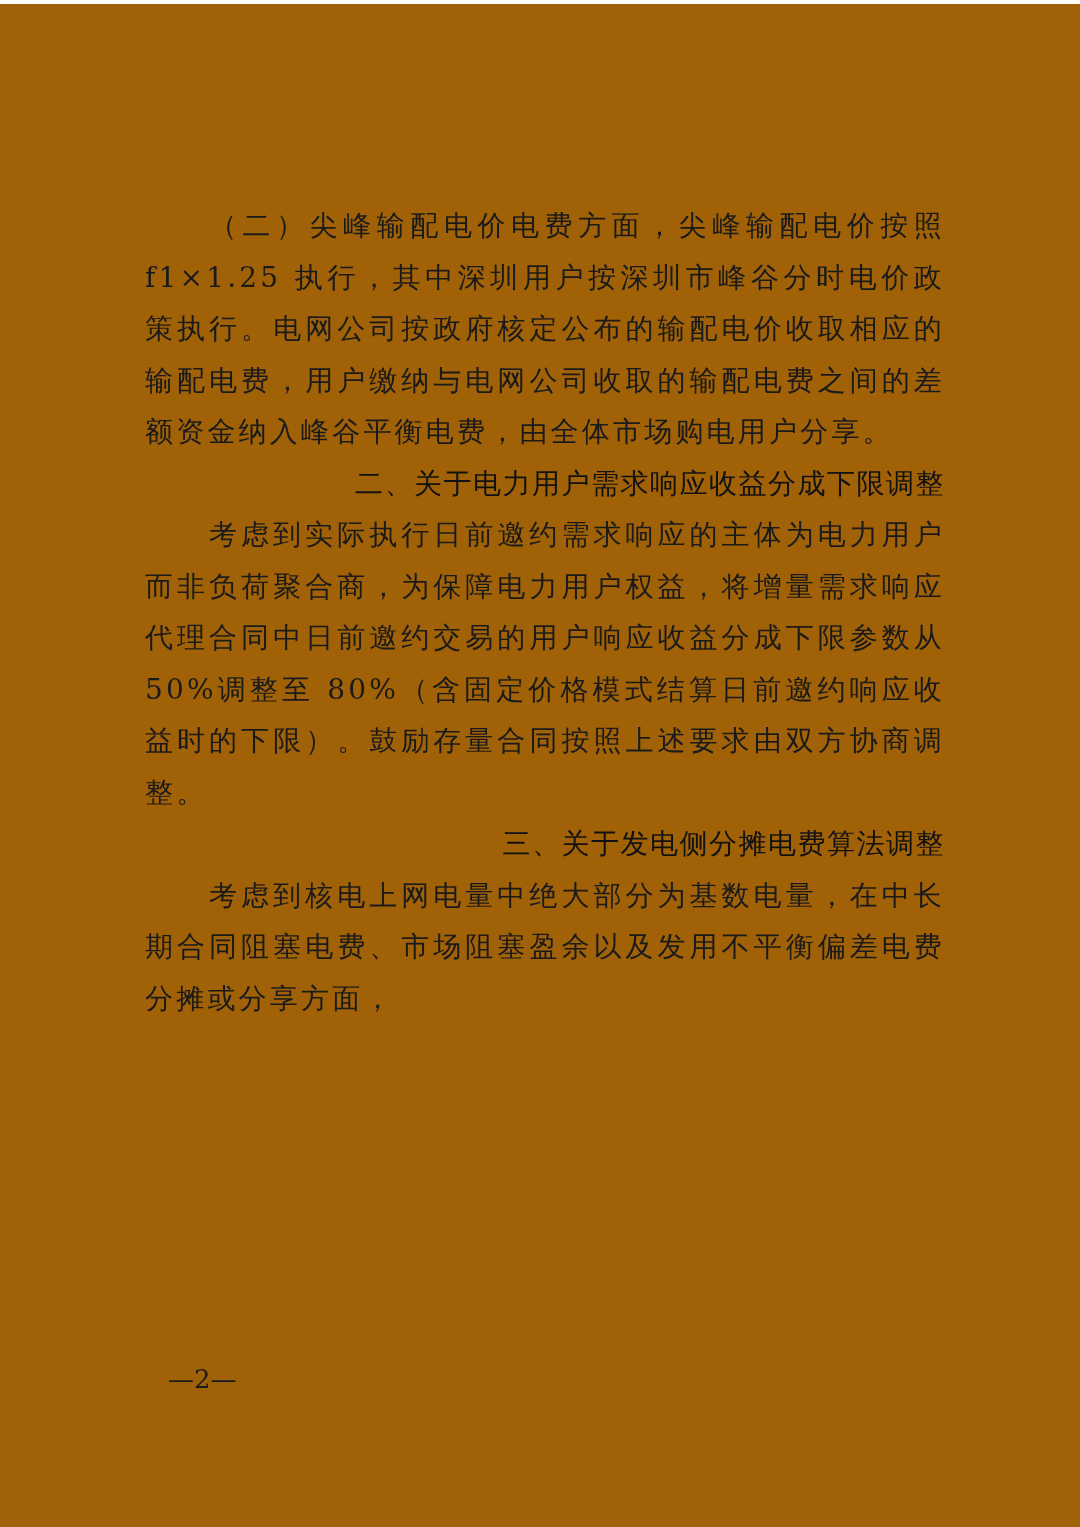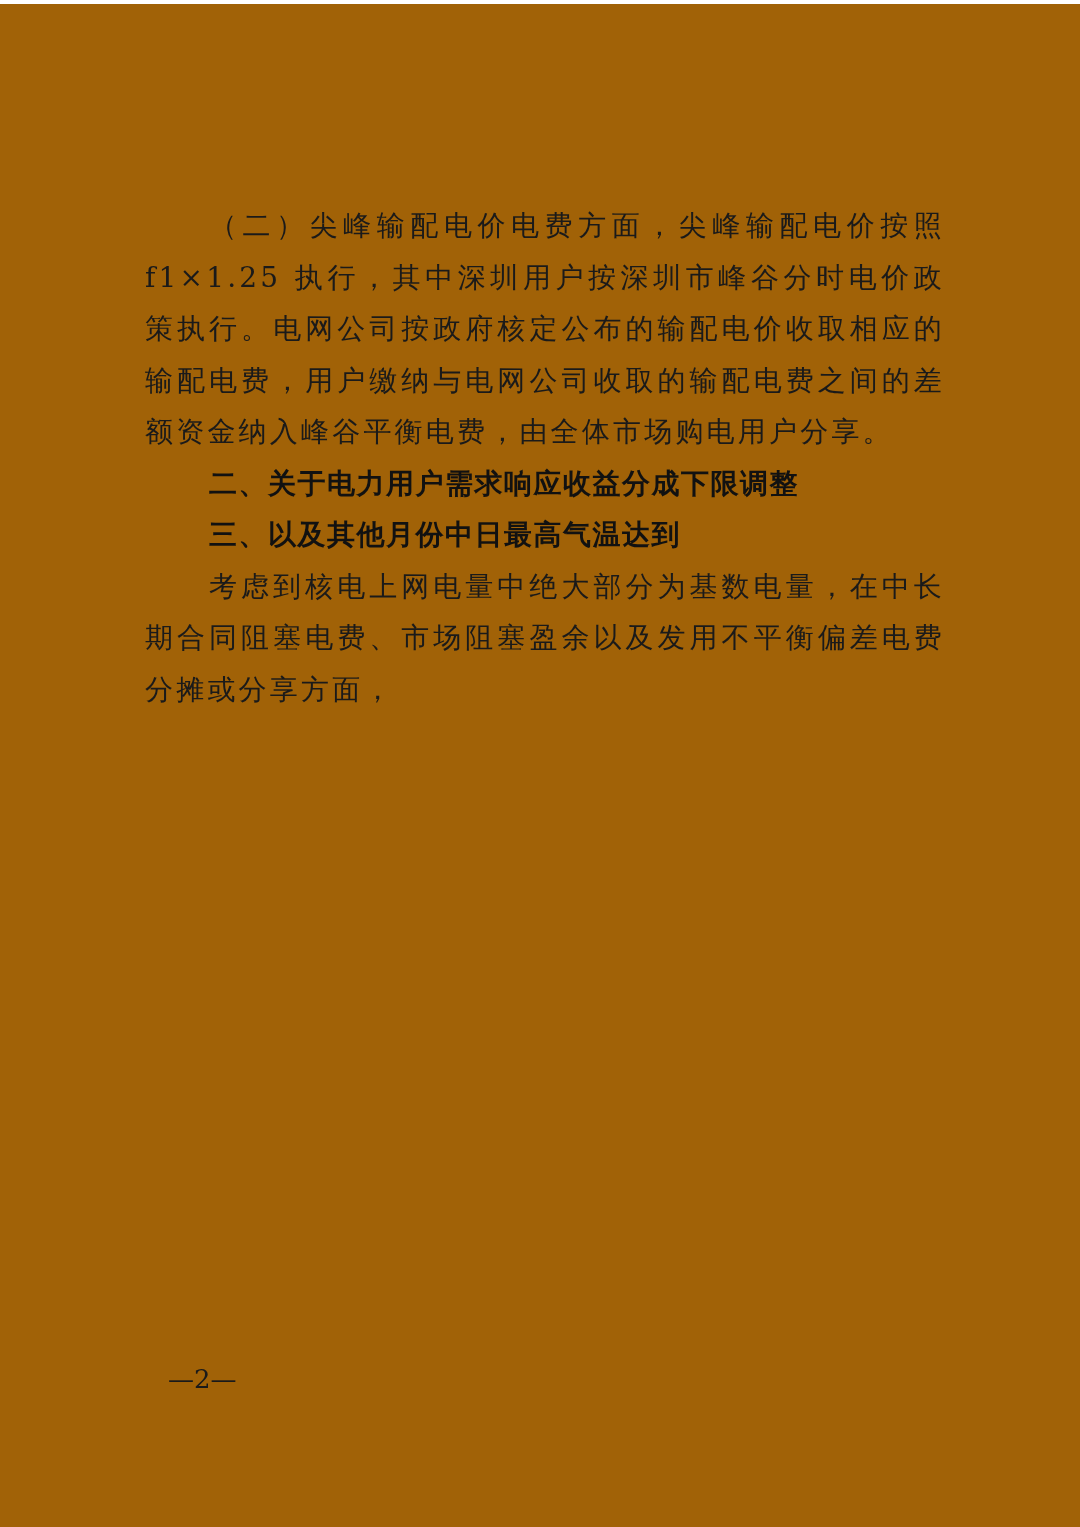--- a/index.html
+++ b/index.html
@@ -7,32 +7,33 @@
   .page { position: absolute; left: 0; top: 4px; width: 1080px; height: 1527px; background: #a16207; }
   .content {
     position: absolute; left: 145px; top: 196px; width: 800px;
     font-family: "DejaVu Serif", "Liberation Serif", serif;
     font-size: 28px; line-height: 51.5px; color: #1a1a1a;
   }
   .para { margin: 0; text-align: justify; text-align-last: left; text-indent: 64px; letter-spacing: 3.2px; }
   .heading {
     margin: 0; text-indent: 64px;
     font-family: "DejaVu Sans", "Liberation Sans", sans-serif;
-    font-weight: bold; font-size: 28px; letter-spacing: 1.5px; color: #111;
+    font-weight: normal; font-size: 28px; letter-spacing: 1.5px; color: #111; text-align: right;
   }
   .page-number {
     position: absolute; left: 168px; top: 1360px;
     font-family: "DejaVu Serif", "Liberation Serif", serif;
     font-size: 26px; color: #1a1a1a; letter-spacing: 0;
   }
 </style>
 </head>
 <body>
 
 <div class="page">
   <div class="content">
     <p class="para">（二）尖峰输配电价电费方面，尖峰输配电价按照 f1×1.25 执行，其中深圳用户按深圳市峰谷分时电价政策执行。电网公司按政府核定公布的输配电价收取相应的输配电费，用户缴纳与电网公司收取的输配电费之间的差额资金纳入峰谷平衡电费，由全体市场购电用户分享。</p>
     <p class="heading">二、关于电力用户需求响应收益分成下限调整</p>
-    <p class="heading">三、以及其他月份中日最高气温达到</p>
+    <p class="para">考虑到实际执行日前邀约需求响应的主体为电力用户而非负荷聚合商，为保障电力用户权益，将增量需求响应代理合同中日前邀约交易的用户响应收益分成下限参数从 50%调整至 80%（含固定价格模式结算日前邀约响应收益时的下限）。鼓励存量合同按照上述要求由双方协商调整。</p>
+    <p class="heading">三、关于发电侧分摊电费算法调整</p>
     <p class="para">考虑到核电上网电量中绝大部分为基数电量，在中长期合同阻塞电费、市场阻塞盈余以及发用不平衡偏差电费分摊或分享方面，</p>
   </div>
   <div class="page-number">—2—</div>
 </div>
 
 </body></html>

